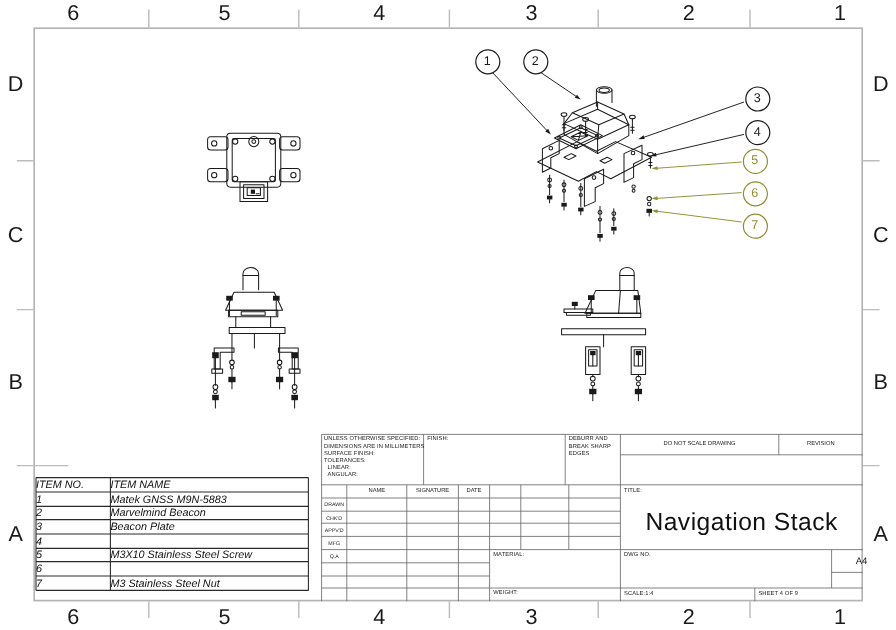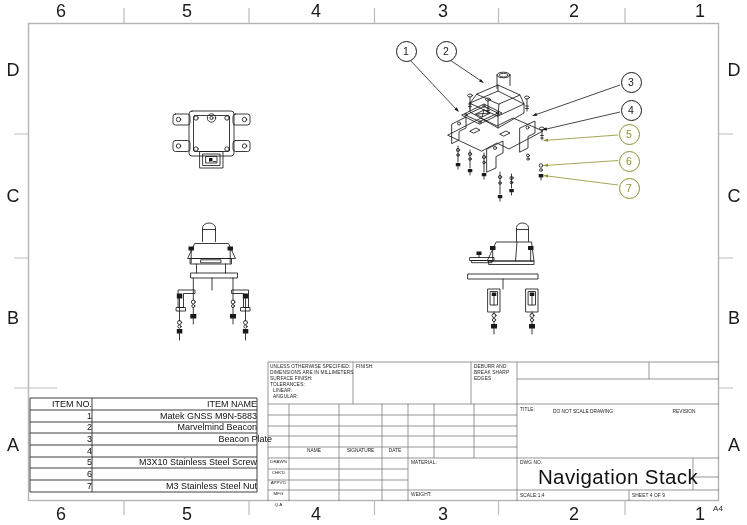--- a/index.html
+++ b/index.html
@@ -9,28 +9,28 @@
   
   .zl{position:absolute;width:30px;height:22px;line-height:22px;text-align:center;
       font-size:18px;color:#1a1a1a;font-weight:400;}
   .zlr{width:26px;}
   
   .balloon{position:absolute;width:21px;height:21px;border-radius:50%;
            border:1.3px solid #1a1a1a;background:#fff;box-sizing:border-box;
            display:flex;align-items:center;justify-content:center;
            font-size:10.5px;color:#1a1a1a;}
   
-  .bt{position:absolute;text-align:right;font-size:9px;color:#111;
-      overflow:hidden;white-space:nowrap;}
+  .bt{position:absolute;text-align:left;font-size:9px;color:#111;
+      overflow:hidden;white-space:nowrap;font-style:italic;}
   
   .tiny{position:absolute;font-size:4.8px;color:#222;line-height:1.2;
         letter-spacing:0.1px;white-space:nowrap;}
   .tinyw{white-space:normal;}
   .cell{position:absolute;display:flex;align-items:center;justify-content:center;
-        color:#222;overflow:hidden;margin-top:41px;}
+        color:#222;overflow:hidden;}
   .big{color:#111;letter-spacing:0.4px;}
   
   .ln{stroke:#1a1a1a;stroke-width:0.85;fill:none;stroke-linecap:round;stroke-linejoin:round;}
   .fillb{fill:#1a1a1a;stroke:none;}
   .gframe{stroke:#b4b4b4;stroke-width:1.4;fill:none;}
   .gtick{stroke:#bdbdbd;stroke-width:1.2;fill:none;}
   .tb{stroke:#6a6a6a;stroke-width:0.7;fill:none;}
   .bom{stroke:#2a2a2a;stroke-width:0.9;fill:none;}
   .lead{stroke:#1a1a1a;stroke-width:0.8;fill:none;}
   .lead .arrow{fill:#1a1a1a;stroke:none;}

